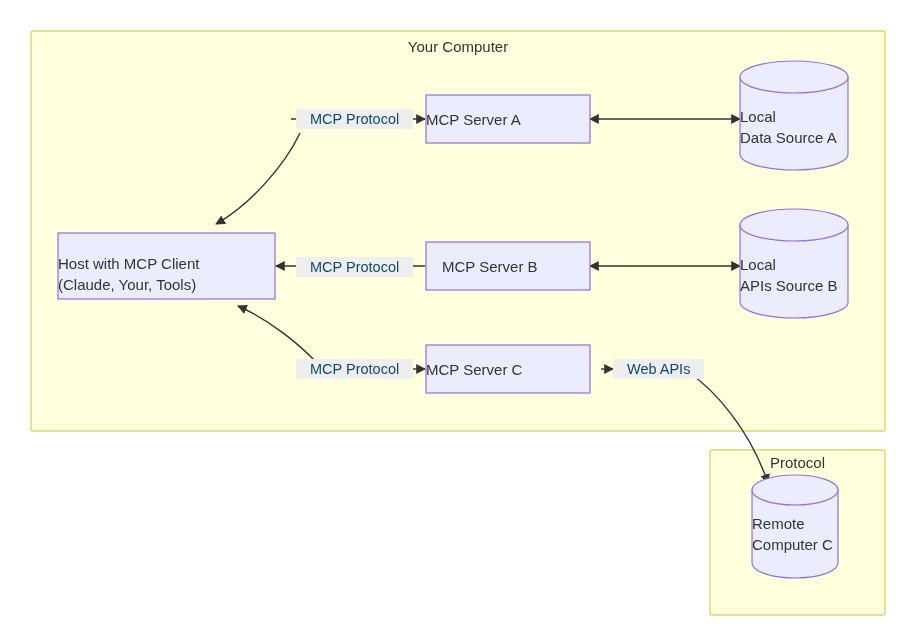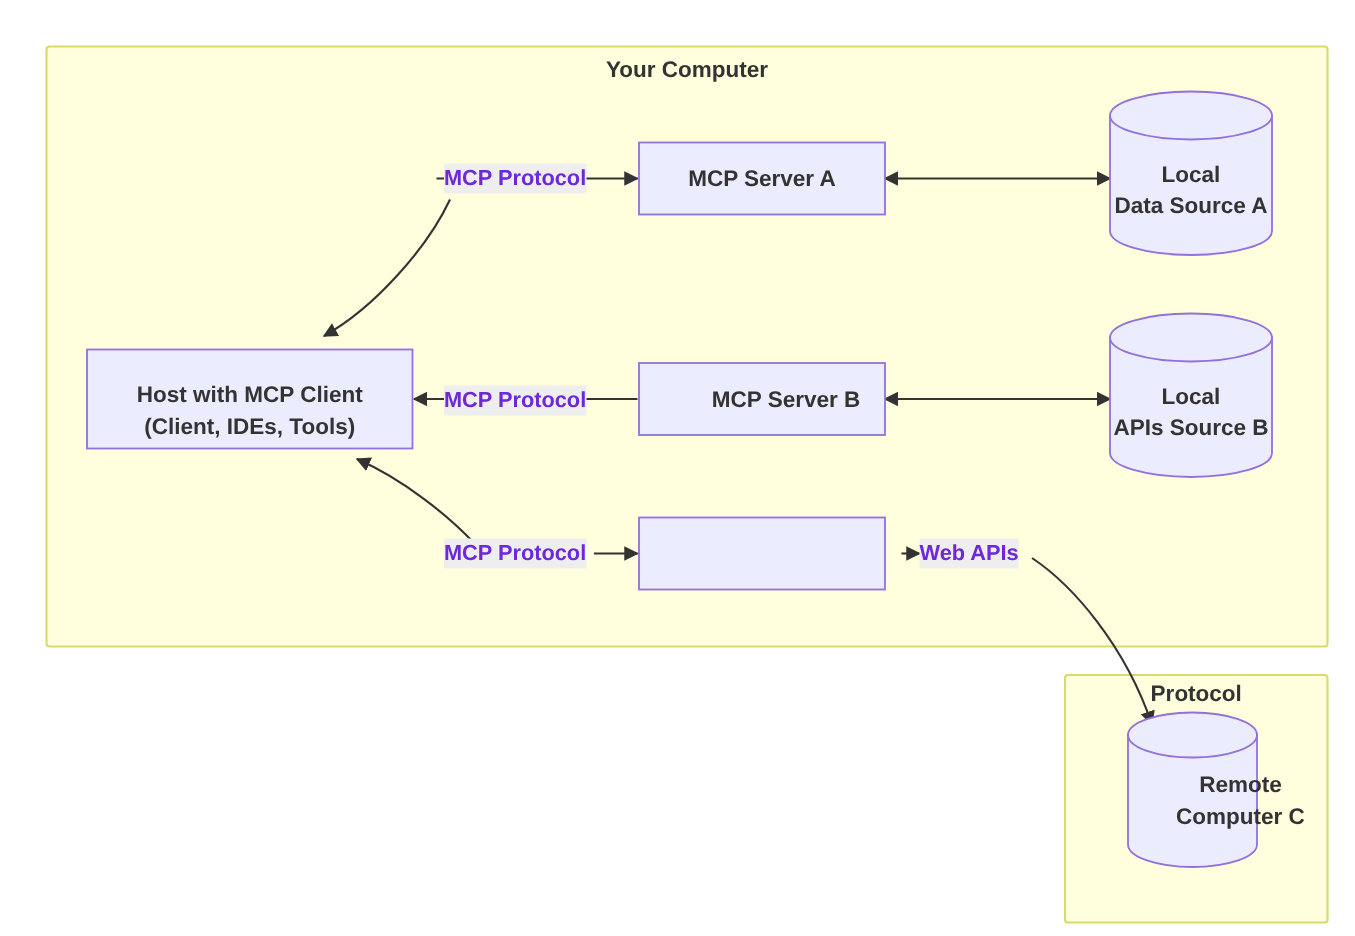--- a/index.html
+++ b/index.html
@@ -12,48 +12,47 @@
     height: 624px;
     font-family: "Liberation Sans", sans-serif;
     position: relative;
     overflow: hidden;
   }
   #diagram-root {
     position: absolute;
     left: 0; top: 0;
     width: 903px;
     height: 624px;
-    font-weight: bold;
   }
   svg.diagram-svg {
     position: absolute;
     left: 0; top: 0;
     width: 903px;
     height: 624px;
   }
   .node-label {
     position: absolute;
     display: flex;
     flex-direction: column;
-    align-items: center;
+    align-items: flex-start;
     justify-content: center;
     text-align: center;
     color: #333333;
     font-size: 15px;
     line-height: 21px;
     pointer-events: none;
     white-space: nowrap;
   }
   .edge-label {
     position: absolute;
     background: #eeeeee;
-    color: #6d28d9;
+    color: #0c4a6e;
     font-size: 14.5px;
     line-height: 18px;
-    padding: 1px 0;
+    padding: 1px 14px;
     white-space: nowrap;
   }
   .cluster-title {
     position: absolute;
     color: #333333;
     font-size: 15px;
     line-height: 20px;
     white-space: nowrap;
     text-align: center;
   }
@@ -115,43 +114,46 @@
       <ellipse cx="795" cy="490" rx="43" ry="15" fill="#ececff" stroke="#9370db" stroke-width="1.2"></ellipse>
     </g>
   </svg>
 
   <div class="cluster-title" style="left:31px; top:37px; width:854px;">Your Computer</div>
 
   <div class="cluster-title" style="left:710px; top:453px; width:175px;">Protocol</div>
 
   <div class="node-label" style="left:58px; top:233px; width:217px; height:82px;border-radius:13px;">
     <span>Host with MCP Client</span>
-    <span>(Client, IDEs, Tools)</span>
+    <span>(Claude, Your, Tools)</span>
   </div>
 
   <div class="node-label" style="left:426px; top:95px; width:164px; height:48px;">
     <span>MCP Server A</span>
   </div>
 
   <div class="node-label" style="left:442px; top:242px; width:164px; height:48px;">
     <span>MCP Server B</span>
   </div>
 
+  <div class="node-label" style="left:426px; top:345px; width:164px; height:48px;">
+    <span>MCP Server C</span>
+  </div>
 
   <div class="node-label" style="left:740px; top:95px; width:108px; height:63px;">
     <span>Local</span>
     <span>Data Source A</span>
   </div>
 
   <div class="node-label" style="left:740px; top:243px; width:108px; height:63px;">
     <span>Local</span>
     <span>APIs Source B</span>
   </div>
 
-  <div class="node-label" style="left:752px; top:505px; width:86px; height:58px;margin-left:32px;">
+  <div class="node-label" style="left:752px; top:505px; width:86px; height:58px;">
     <span>Remote</span>
     <span>Computer C</span>
   </div>
 
   <div class="edge-label" style="left:296px; top:109px;">MCP Protocol</div>
 
   <div class="edge-label" style="left:296px; top:257px;">MCP Protocol</div>
 
   <div class="edge-label" style="left:296px; top:359px;">MCP Protocol</div>
 

